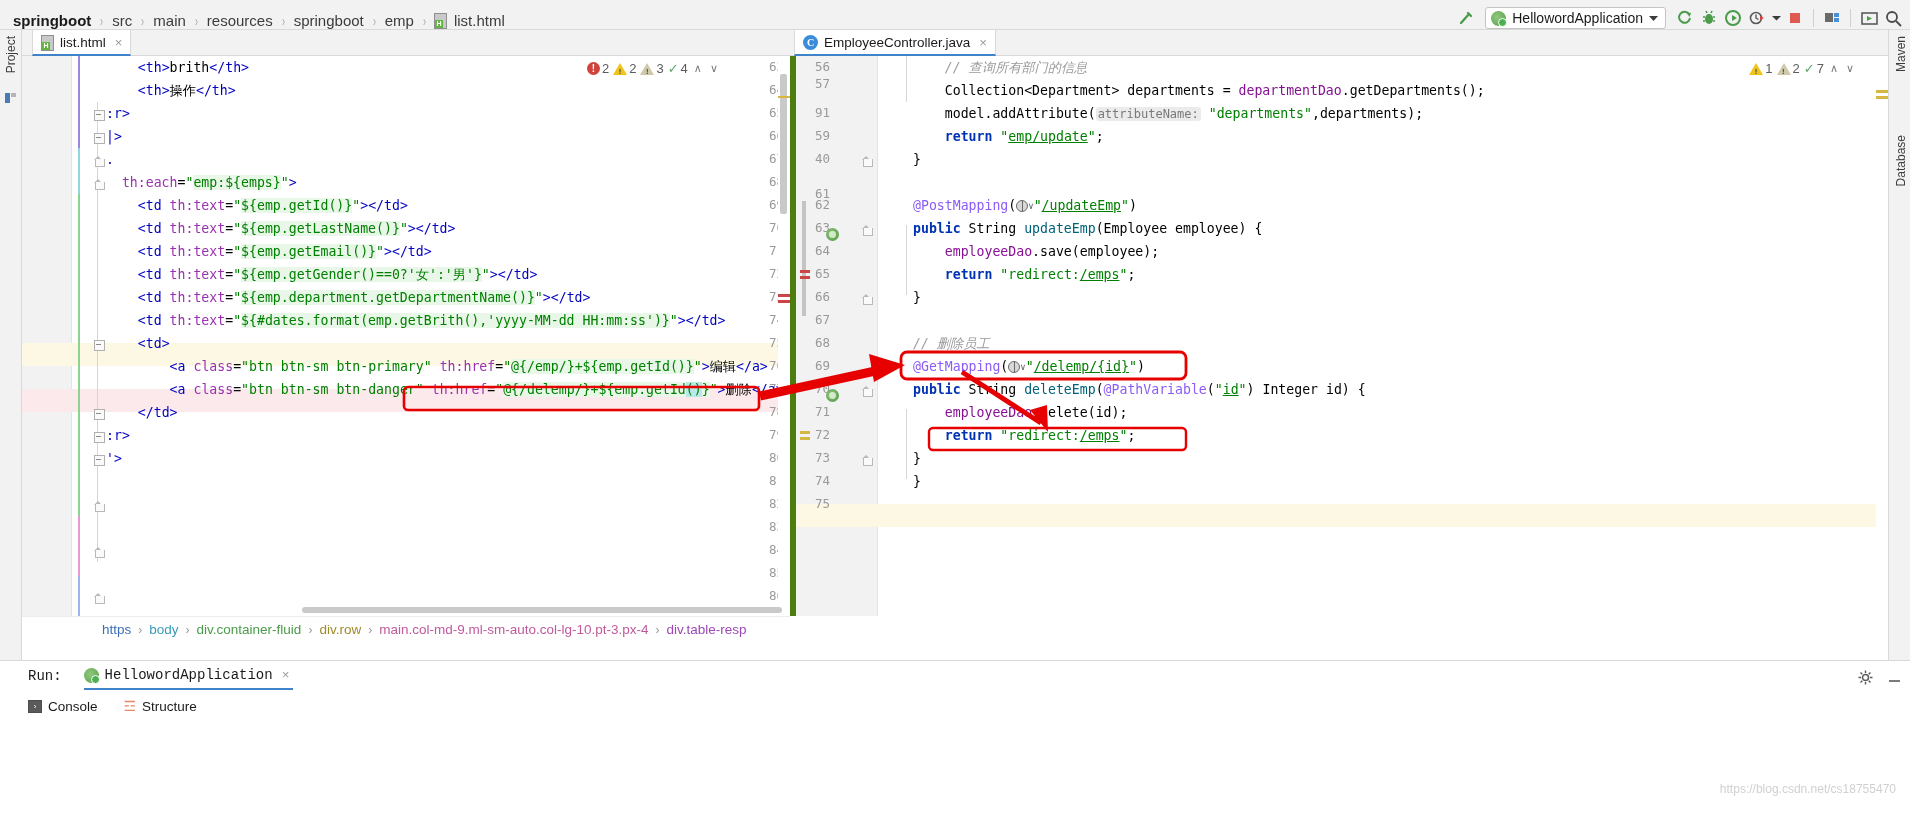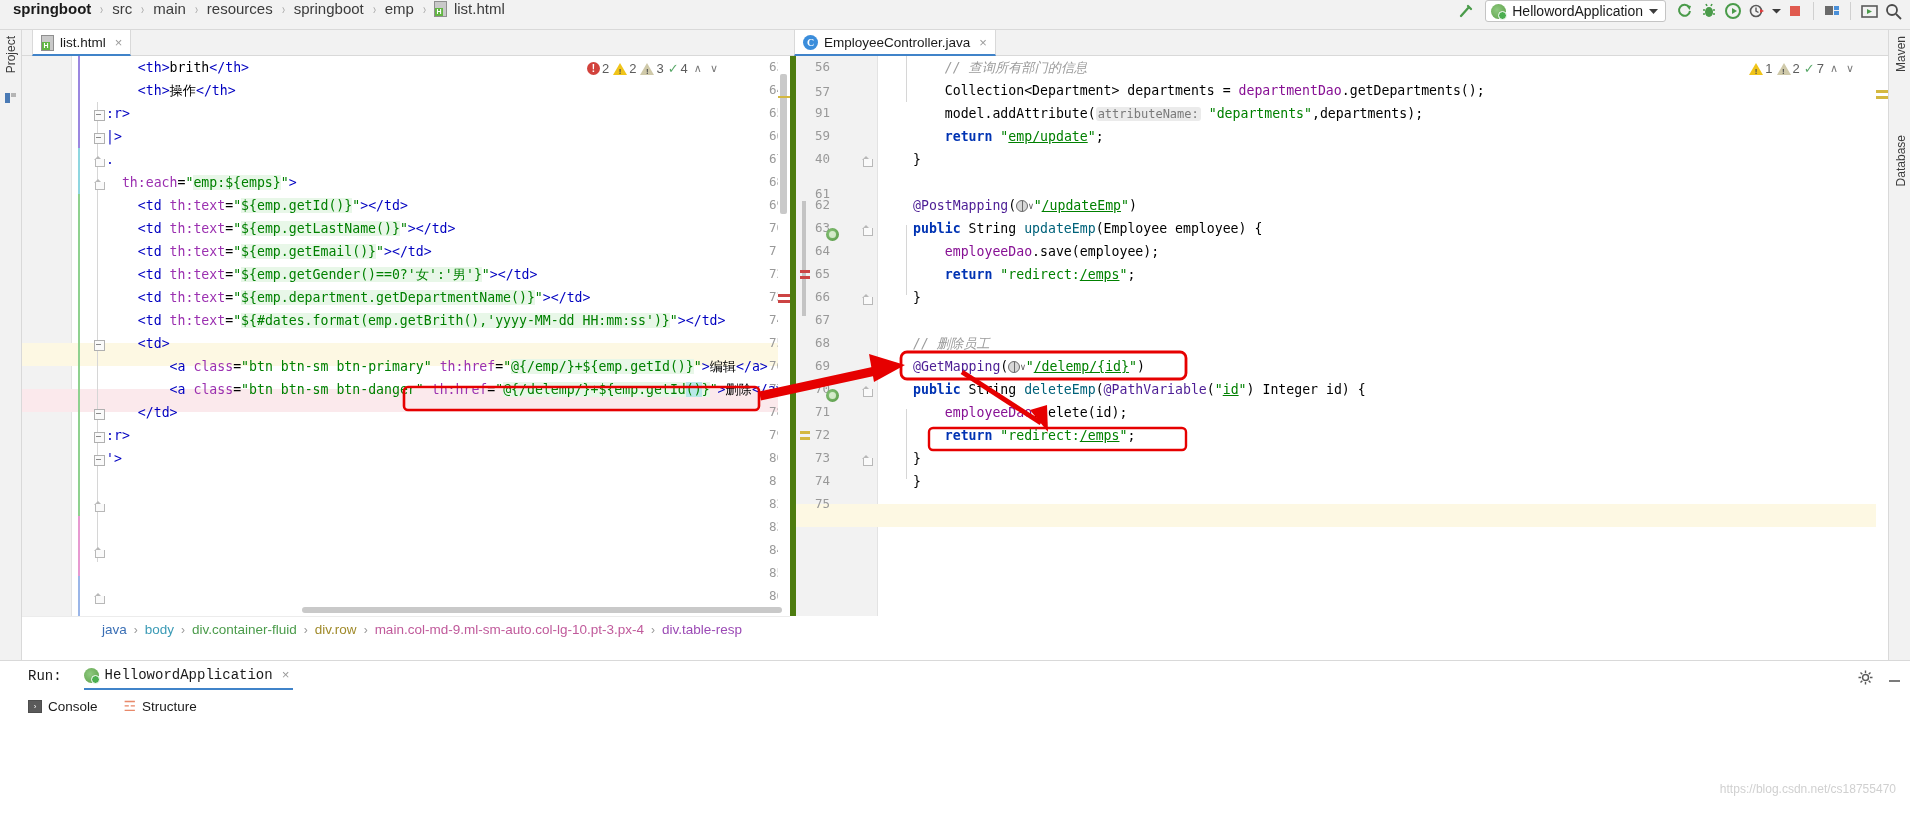--- a/index.html
+++ b/index.html
@@ -12,21 +12,21 @@
     font-size: 13px;
     color: #2b2b2b;
   }
   #app { position: relative; width: 1910px; height: 840px; }
 
   
   .navbar {
     position: absolute; left: 0; top: 0; width: 1910px; height: 30px;
     background: #f2f2f2;
     border-bottom: 1px solid #d9d9d9;
-    display: flex; align-items: flex-start;
+    display: flex; align-items: flex-end;
   }
   .nav-left { display: flex; align-items: center; padding-left: 10px; flex: 1; }
   .crumb {
     font-size: 15px; color: #3c3c3c; padding: 0 3px;
     white-space: nowrap;
   }
   .crumb.bold { font-weight: bold; color: #1a1a1a; }
   .crumb-sep {
     color: #a8a8a8; font-size: 15px; padding: 0 5px; transform: scaleX(0.62);
     display: inline-block;
@@ -125,21 +125,21 @@
   .code-l { left: 50px; }
   .code-r { left: 82px; }
   .cline { position: absolute; left: 0; white-space: pre; height: 23px; line-height: 23px; }
 
   
   .s-tag   { color: #0000c0; }        
   .s-attr  { color: #9b30b0; }        
   .s-str   { color: #008000; }
   .s-kw    { color: #0033b3; font-weight: bold; }
   .s-cmt   { color: #9b9b9b; font-style: italic; }
-  .s-anno  { color: #4c1d95; }
+  .s-anno  { color: #8b5cf6; }
   .s-field { color: #871094; }
   .s-meth  { color: #00627a; }
   .s-hint  { background: #ebebeb; color: #7a7a7a; border-radius: 3px; padding: 0 2px; font-size: 12px;}
   .s-plain { color: #000000; }
   .hl-green { background: #e8f7e8; }
   .hl-cyan  { background: #b8e8e8; }
   .s-ul  { text-decoration: underline; }
 
   
   .line-hl-yellow { position:absolute; left:0; height:23px; background:#fdf8e3; }
@@ -502,21 +502,21 @@
       <div class="mark" style="left:0; top:238px; width:12px; background:#cc4444; height:3px;"></div>
       <div class="mark" style="left:0; top:244px; width:12px; background:#cc4444; height:3px;"></div>
     </div>
 
     <div style="position:absolute; left:50px; bottom:2px; width:710px; height:8px;">
       <div style="position:absolute; left:230px; top:1px; width:480px; height:6px; background:#c9c9c9; border-radius:3px;"></div>
     </div>
   </div>
 
   <div class="bc-bar">
-    <span class="bc" style="color:#3a6fb5;">java</span>
+    <span class="bc" style="color:#3a6fb5;">https</span>
     <span class="bc-sep">›</span>
     <span class="bc" style="color:#3a9ab5;">body</span>
     <span class="bc-sep">›</span>
     <span class="bc" style="color:#4a9b4a;">div.container-fluid</span>
     <span class="bc-sep">›</span>
     <span class="bc" style="color:#a08a2a;">div.row</span>
     <span class="bc-sep">›</span>
     <span class="bc" style="color:#c05a9b;">main.col-md-9.ml-sm-auto.col-lg-10.pt-3.px-4</span>
     <span class="bc-sep">›</span>
     <span class="bc" style="color:#9b4ab5;">div.table-resp</span>
@@ -526,21 +526,21 @@
     <div class="gutter gutter-r"></div>
 
     <div class="line-hl-yellow" style="top:448px; width:1098px; background:#fdf8e3;"></div>
 
     <div class="guide" style="left:110px; top:0px; height:46px;"></div>
     <div class="guide" style="left:110px; top:169px; height:70px;"></div>
     <div class="guide" style="left:110px; top:353px; height:70px;"></div>
 
     <div id="rr-nums">
         <div class="lnum-r" style="top: 3px;">56</div>
-        <div class="lnum-r" style="top: 28px;">57</div>
+        <div class="lnum-r" style="top: 20px;">57</div>
         <div class="lnum-r" style="top: 49px;">91</div>
         <div class="lnum-r" style="top: 72px;">59</div>
         <div class="lnum-r" style="top: 95px;">40</div>
         <div class="lnum-r" style="top: 130px;">61</div>
         <div class="lnum-r" style="top: 141px;">62</div>
         <div class="lnum-r" style="top: 164px;">63</div>
         <div class="lnum-r" style="top: 187px;">64</div>
         <div class="lnum-r" style="top: 210px;">65</div>
         <div class="lnum-r" style="top: 233px;">66</div>
         <div class="lnum-r" style="top: 256px;">67</div>

